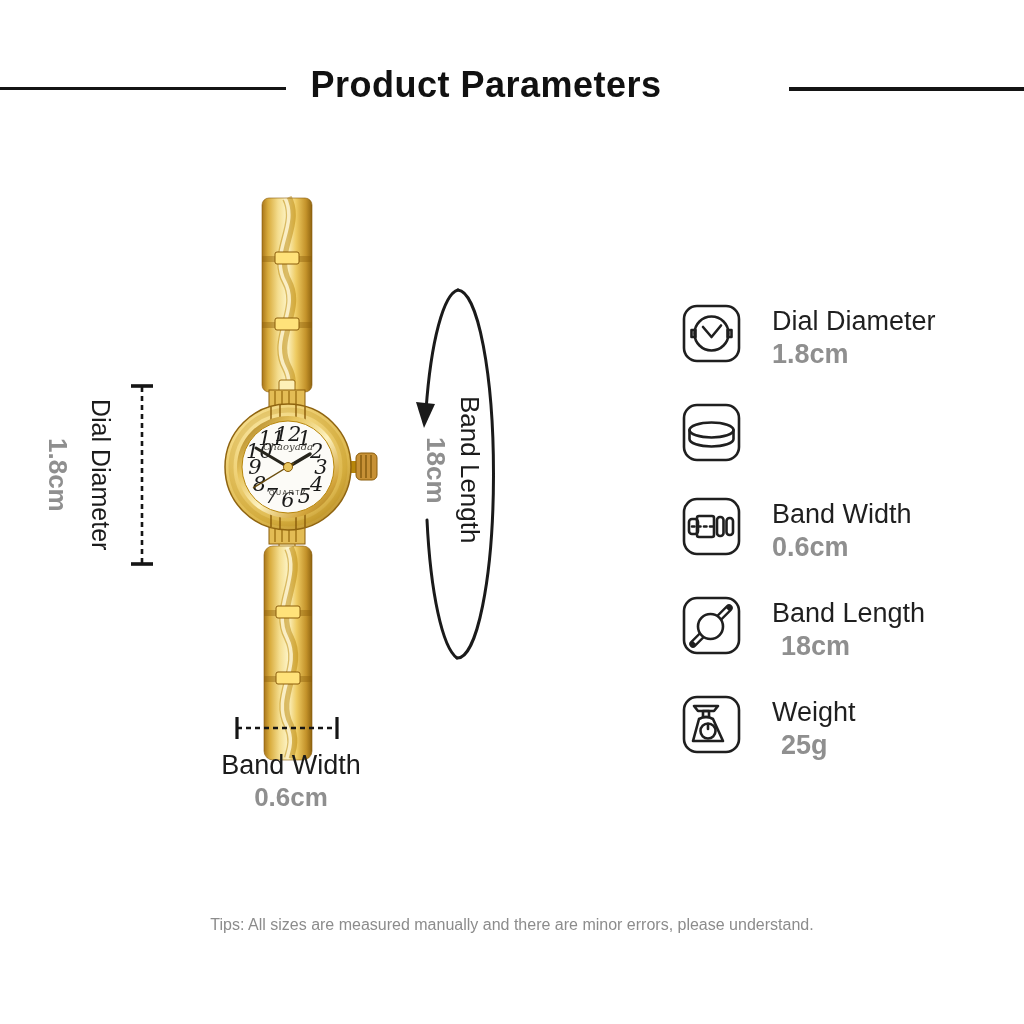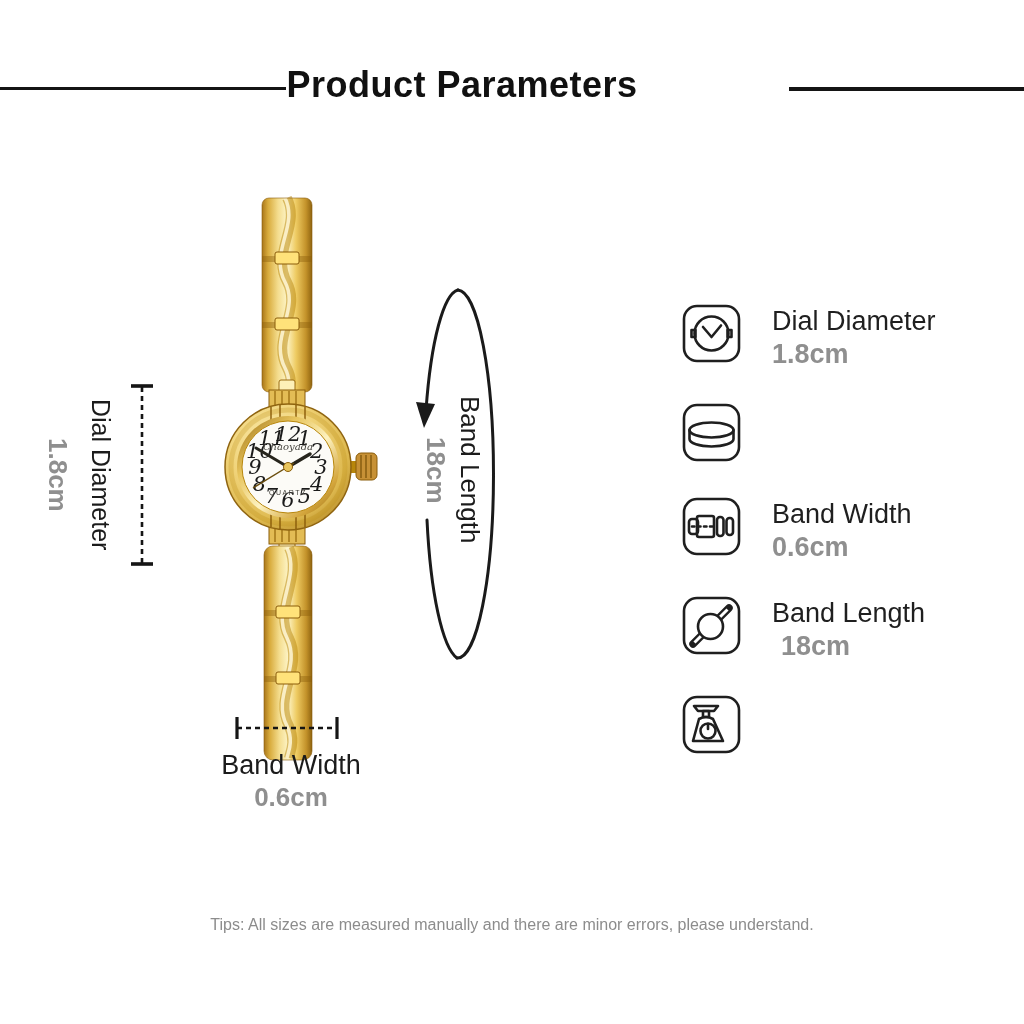--- a/index.html
+++ b/index.html
@@ -8,21 +8,21 @@
     font-family:"Liberation Sans", sans-serif;overflow:hidden;color:#1a1a1a;
   }
   .abs{position:absolute;}
 
   
   .rule{position:absolute;background:#141414;}
   .rule-left{left:0;top:87px;width:286px;height:3px;}
   .rule-right{left:789px;top:87px;width:235px;height:4px;}
   .title{
     position:absolute;left:0;top:64px;width:924px;text-align:center;
-    font-size:36px;font-weight:600;letter-spacing:.5px;color:#111;
+    font-size:36px;font-weight:600;letter-spacing:.5px;color:#111;padding-left:24px;
   }
 
   
   .vtext{
     position:absolute;writing-mode:vertical-rl;text-orientation:mixed;
     text-align:center;white-space:nowrap;
   }
   .vlabel{font-size:25px;color:#1b1b1b;letter-spacing:0;}
   .vvalue{font-size:26px;font-weight:bold;color:#8f8f8f;}
 
@@ -261,16 +261,20 @@
     <span class="param-icon">
   <svg width="61" height="61" viewBox="0 0 61 61">
     <rect class="icon-stroke" x="3" y="3" width="55" height="55" rx="13"></rect>
     <path class="icon-stroke" d="M13,12 H37 L33,17 H17 Z" stroke-width="2.2"></path>
     <rect class="icon-stroke" x="22" y="17" width="6" height="6" stroke-width="2"></rect>
     <path class="icon-stroke" d="M12,47 L18,25 q7,-4 14,0 L42,47 Z" stroke-width="2.4"></path>
     <circle class="icon-stroke" cx="27" cy="37" r="7.5" stroke-width="2.2"></circle>
     <line class="icon-stroke" x1="27" y1="30" x2="27" y2="35" stroke-width="2"></line>
   </svg>
 </span>
+    <div class="param-text">
+      <div class="param-label">Weight</div>
+      <div class="param-value">25g</div>
+    </div>
   </div>
   </div>
 
 <div class="tips">Tips: All sizes are measured manually and there are minor errors, please understand.</div>
 
 </body></html>

